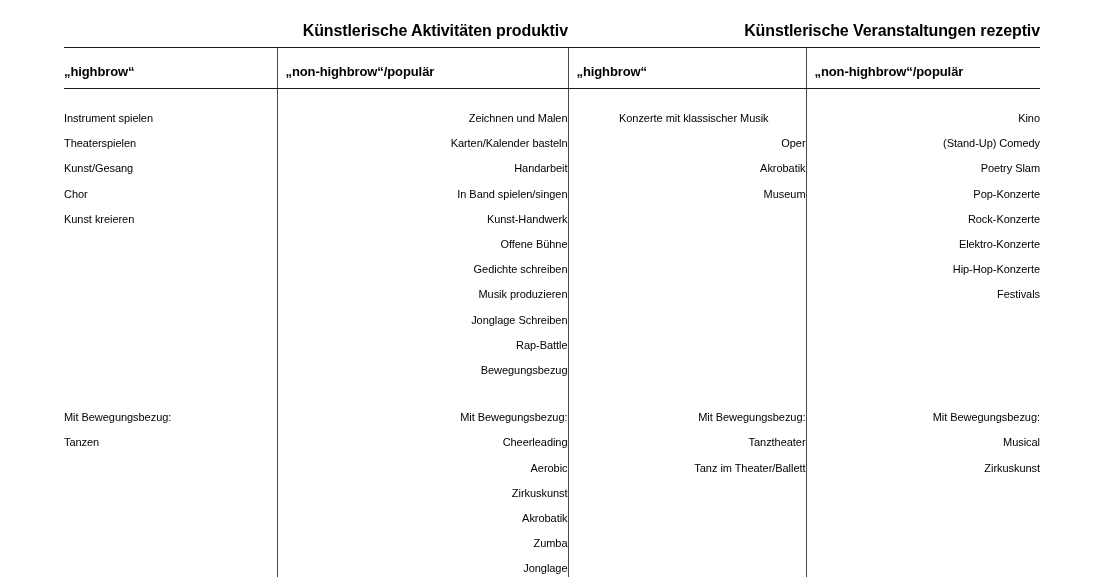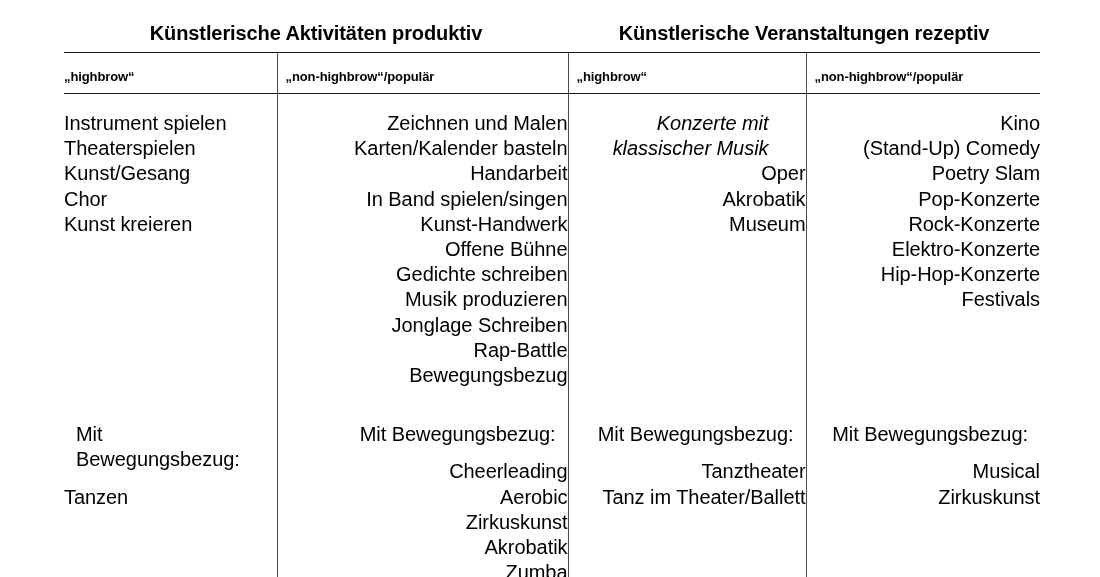--- a/index.html
+++ b/index.html
@@ -35,23 +35,23 @@
     table-layout: fixed;
   }
 
   col.c1 { width: 213px; }
   col.c2 { width: 291px; }
   col.c3 { width: 238px; }
   col.c4 { width: 234px; }
 
   
   tr.group-row > th {
-    text-align: center;
+    text-align: right;
     vertical-align: bottom;
-    font-size: 20px;
+    font-size: 16px;
     font-weight: bold;
     letter-spacing: -0.1px;
     padding: 0 0 7px 0;
     border-bottom: 1.6px solid #1a1a1a;
     margin-top: 12px;
   }
   th.group-left   { padding-right: 12px; }
   th.group-right  { padding-left: 20px; }
 
   
@@ -69,21 +69,21 @@
     border-left: 1.3px solid #4a4a4a;
   }
   tr.sub-row > th.pad,
   tr.body-row > td.pad {
     padding-left: 8px;
   }
 
   
   tr.body-row > td {
     vertical-align: top;
-    font-size: 20px;
+    font-size: 11px;
     font-weight: normal;
     line-height: 25.2px;
     letter-spacing: -0.05px;
     padding: 0;
   }
   tr.body-row.first > td { padding-top: 17px; }
   tr.body-row.second > td {
     padding-top: 22px;
     padding-bottom: 14px;
     border-bottom: 1.6px solid #1a1a1a;
@@ -94,22 +94,22 @@
   ul.items {
     list-style: none;
     margin: 0;
     padding: 0;
   }
   ul.items li {
     margin: 0;
     padding: 0;
     white-space: normal;
   }
-  li.wrap2 { max-width: 200px; font-style: italic; }
-  .label-line { margin: 12px; padding: 0; }
+  li.wrap2 { max-width: 200px; }
+  .label-line { margin: 0; padding: 0; }
 </style>
 </head>
 <body>
 
 <div class="sheet">
   <div class="table-wrap">
 
     <table class="tbl">
       <colgroup>
         <col class="c1">

